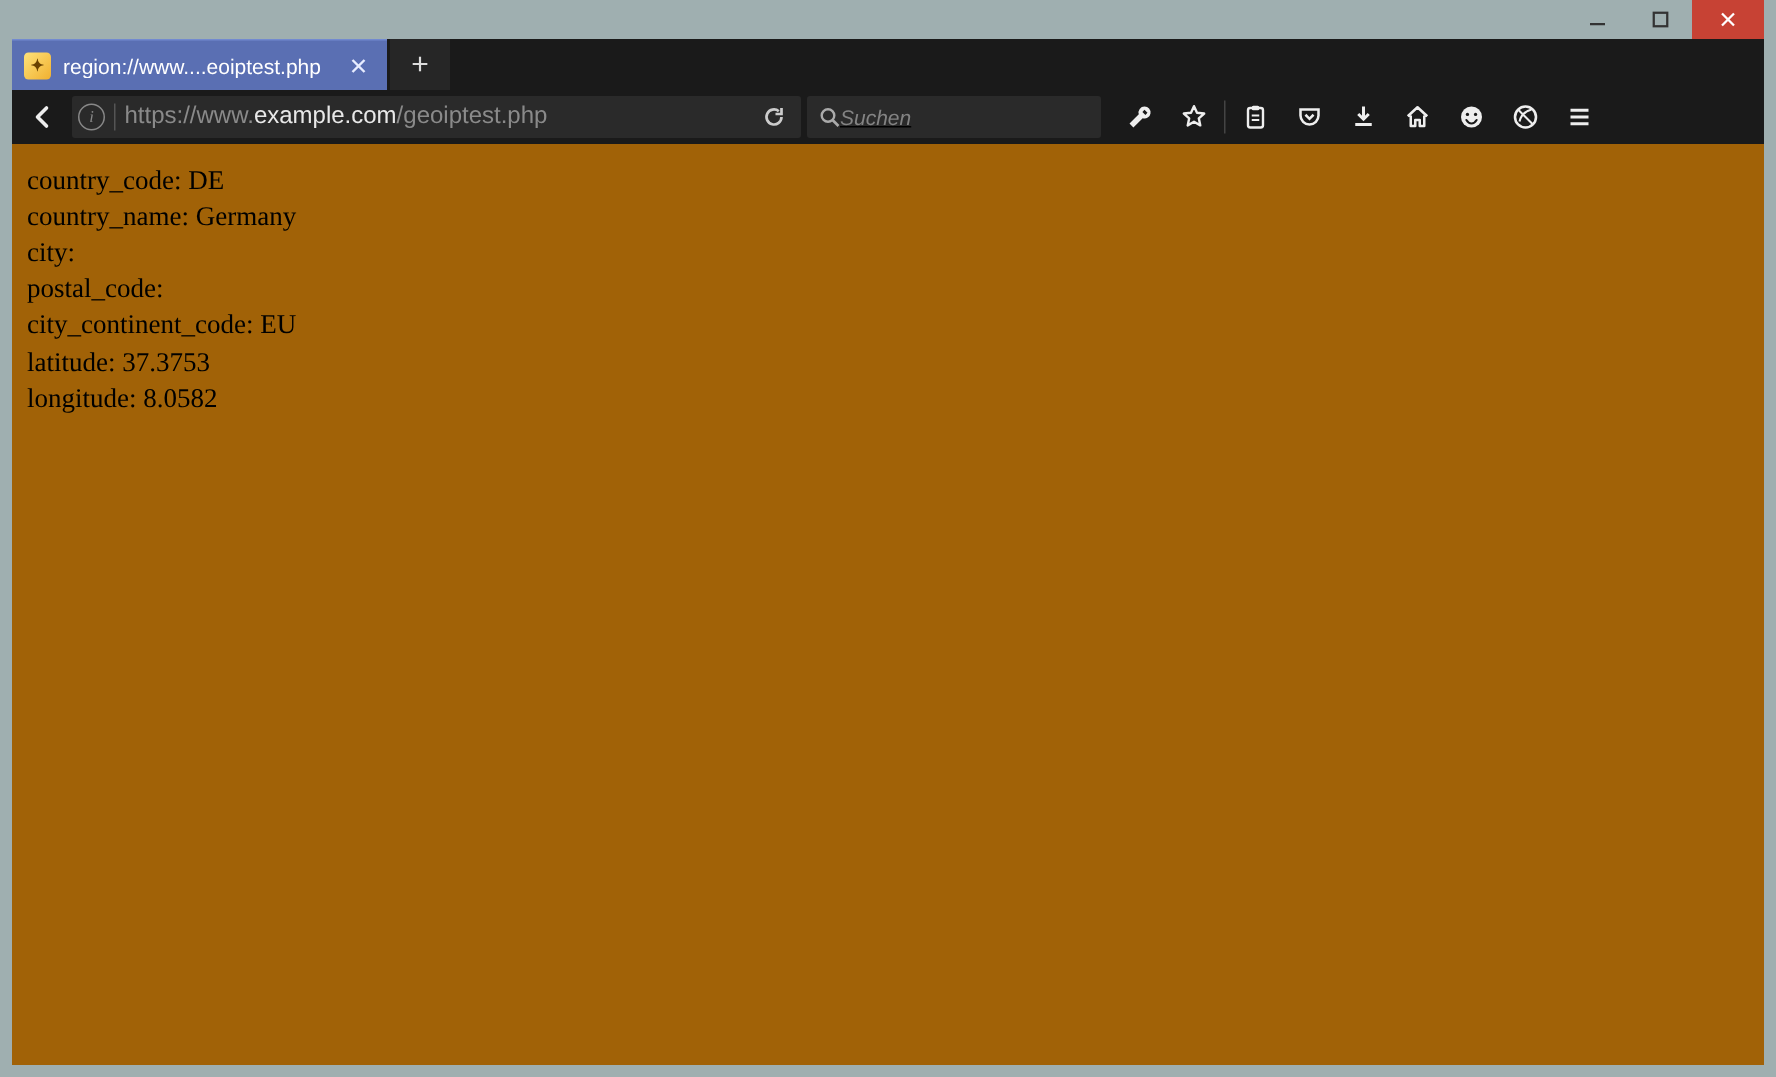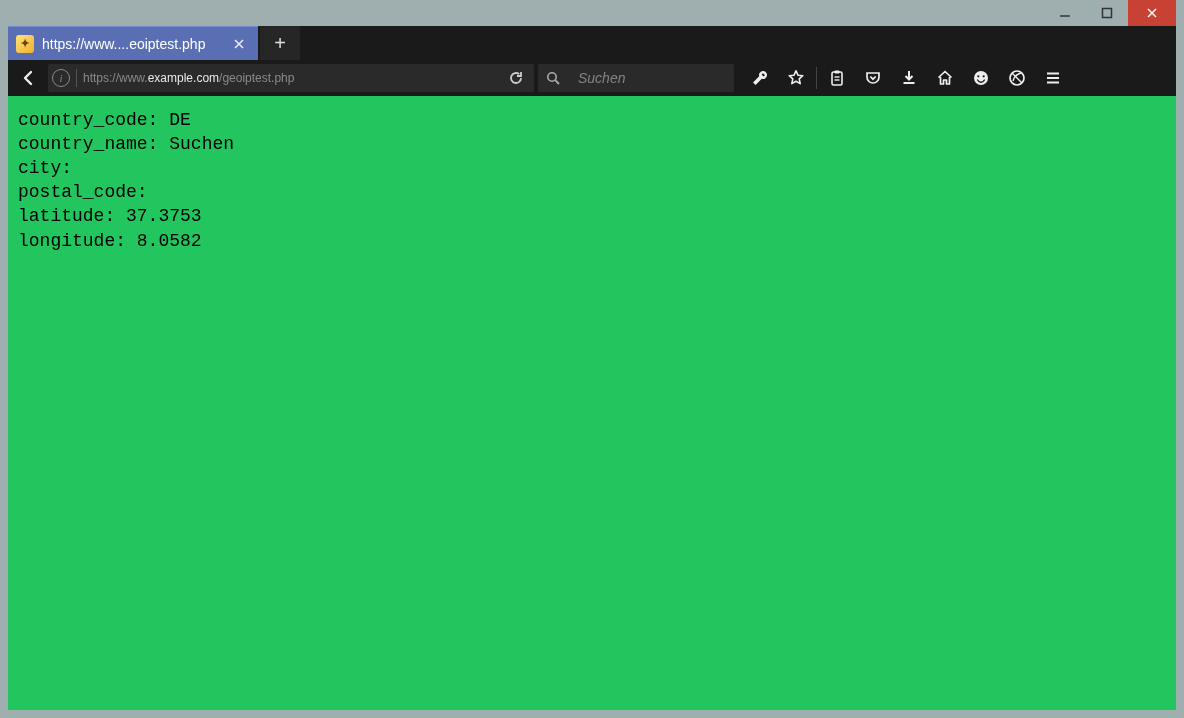--- a/index.html
+++ b/index.html
@@ -99,46 +99,46 @@
     border-radius:2px;
     padding: 0 4px;
     gap:6px;
   }
   .urlbar .info-icon {
     width:18px;height:18px;border:1px solid #888;border-radius:50%;
     display:flex;align-items:center;justify-content:center;
     color:#888;font-size:11px;font-style:italic;font-family:serif;
   }
   .urlbar-sep { width:1px;height:18px;background:#555; }
-  .url-text { flex:1;color:#8a8a8a;font-size:12px;white-space:nowrap;overflow:hidden; }
+  .url-text { flex:1;color:#8a8a8a;font-size:16px;white-space:nowrap;overflow:hidden; }
   .url-text .domain { color:#e8e8e8; }
   .reload {
     width:28px;height:28px;display:flex;align-items:center;justify-content:center;color:#ccc;
   }
   .searchbar {
     flex: 0 0 196px;
     height: 28px;
     background: #2a2a2a;
     display:flex;align-items:center;
-    padding:0 8px;gap:18px;border-radius:2px;
+    padding:0 8px;gap:0;border-radius:2px;text-decoration:underline;
   }
   .searchbar .mag { color:#aaa;font-size:14px; }
   .searchbar .ph { color:#838383;font-style:italic;font-size:14px; }
   .toolbar-icons {
     display:flex;align-items:center;gap:0;margin-left:4px;
   }
   .tool-ic {
     width:36px;height:28px;display:flex;align-items:center;justify-content:center;color:#f0f0f0;
   }
   .tool-sep { width:1px;height:22px;background:#444;margin:0 2px; }
   .content {
     flex:1;
-    background:#22c55e;
+    background:#a16207;
     padding: 12px 10px;
-    font-family: Liberation Mono, monospace;
+    font-family: Liberation Serif, serif;
     font-size: 18px;
     line-height: 1.34;
     color:#000;
     overflow:auto;
   }
   .content div { white-space: pre; }
   svg { display:block; }
 </style>
 </head>
 <body>
@@ -160,21 +160,21 @@
       <svg viewBox="0 0 12 12">
           <line x1="2" y1="2" x2="10" y2="10" stroke="#fff" stroke-width="1.5"></line>
           <line x1="10" y1="2" x2="2" y2="10" stroke="#fff" stroke-width="1.5"></line>
         </svg>
     </div>
   </div>
 
   <div class="tabstrip">
     <div class="tab">
       <span class="tab-favicon">✦</span>
-      <span class="tab-title">https://www....eoiptest.php</span>
+      <span class="tab-title">region://www....eoiptest.php</span>
       <span class="tab-close">
         <svg width="12" height="12" viewBox="0 0 12 12">
             <line x1="2" y1="2" x2="10" y2="10" stroke="#e7ecff" stroke-width="1.6"></line>
             <line x1="10" y1="2" x2="2" y2="10" stroke="#e7ecff" stroke-width="1.6"></line>
           </svg>
       </span>
     </div>
     <div class="new-tab">+</div>
   </div>
 
@@ -265,20 +265,21 @@
             <line x1="3" y1="4.5" x2="15" y2="4.5" stroke="#eee" stroke-width="2"></line>
             <line x1="3" y1="9" x2="15" y2="9" stroke="#eee" stroke-width="2"></line>
             <line x1="3" y1="13.5" x2="15" y2="13.5" stroke="#eee" stroke-width="2"></line>
           </svg>
       </div>
     </div>
   </div>
 
   <div class="content" id="page-content">
       <div>country_code: DE</div>
-      <div>country_name: Suchen</div>
+      <div>country_name: Germany</div>
       <div>city:</div>
       <div>postal_code:</div>
+      <div>city_continent_code: EU</div>
       <div>latitude: 37.3753</div>
       <div>longitude: 8.0582</div>
     </div>
 
 </div>
 
 </body></html>

